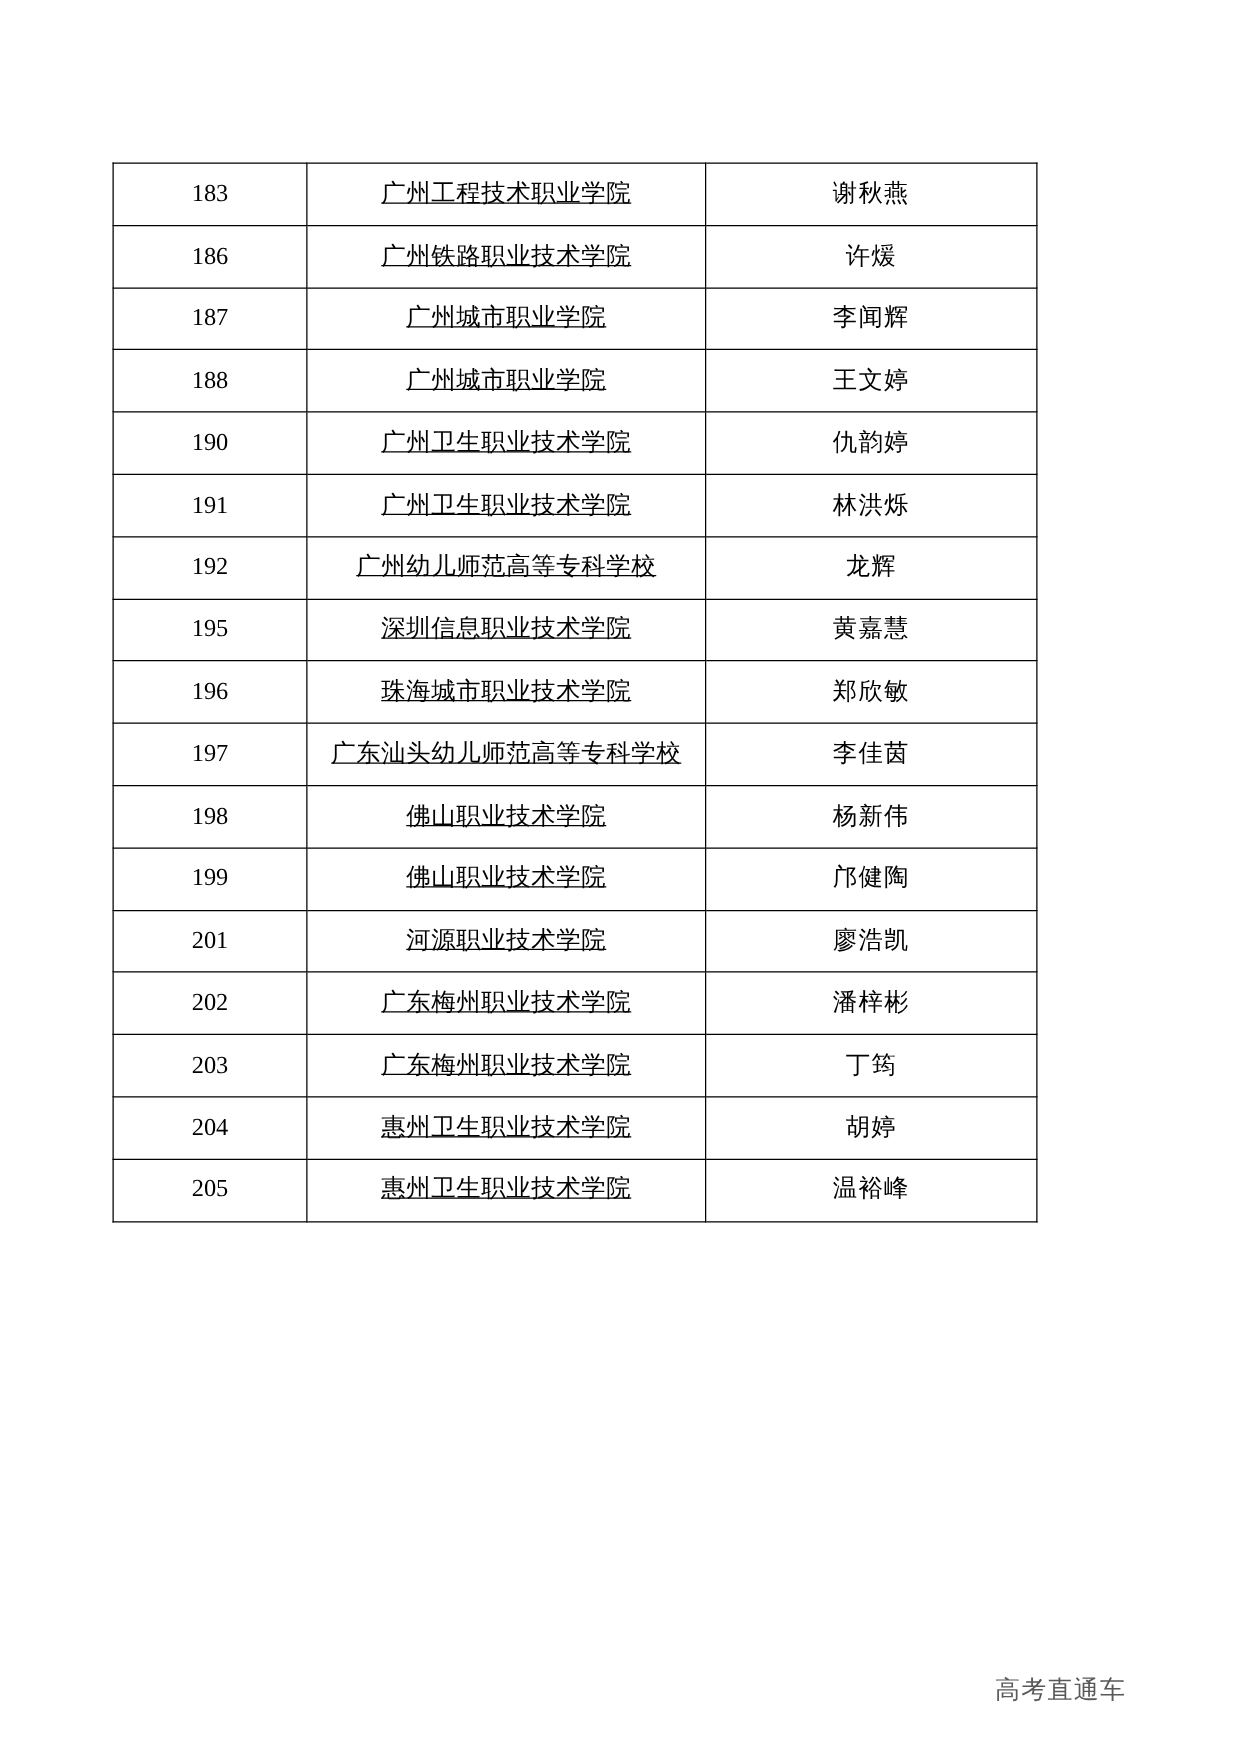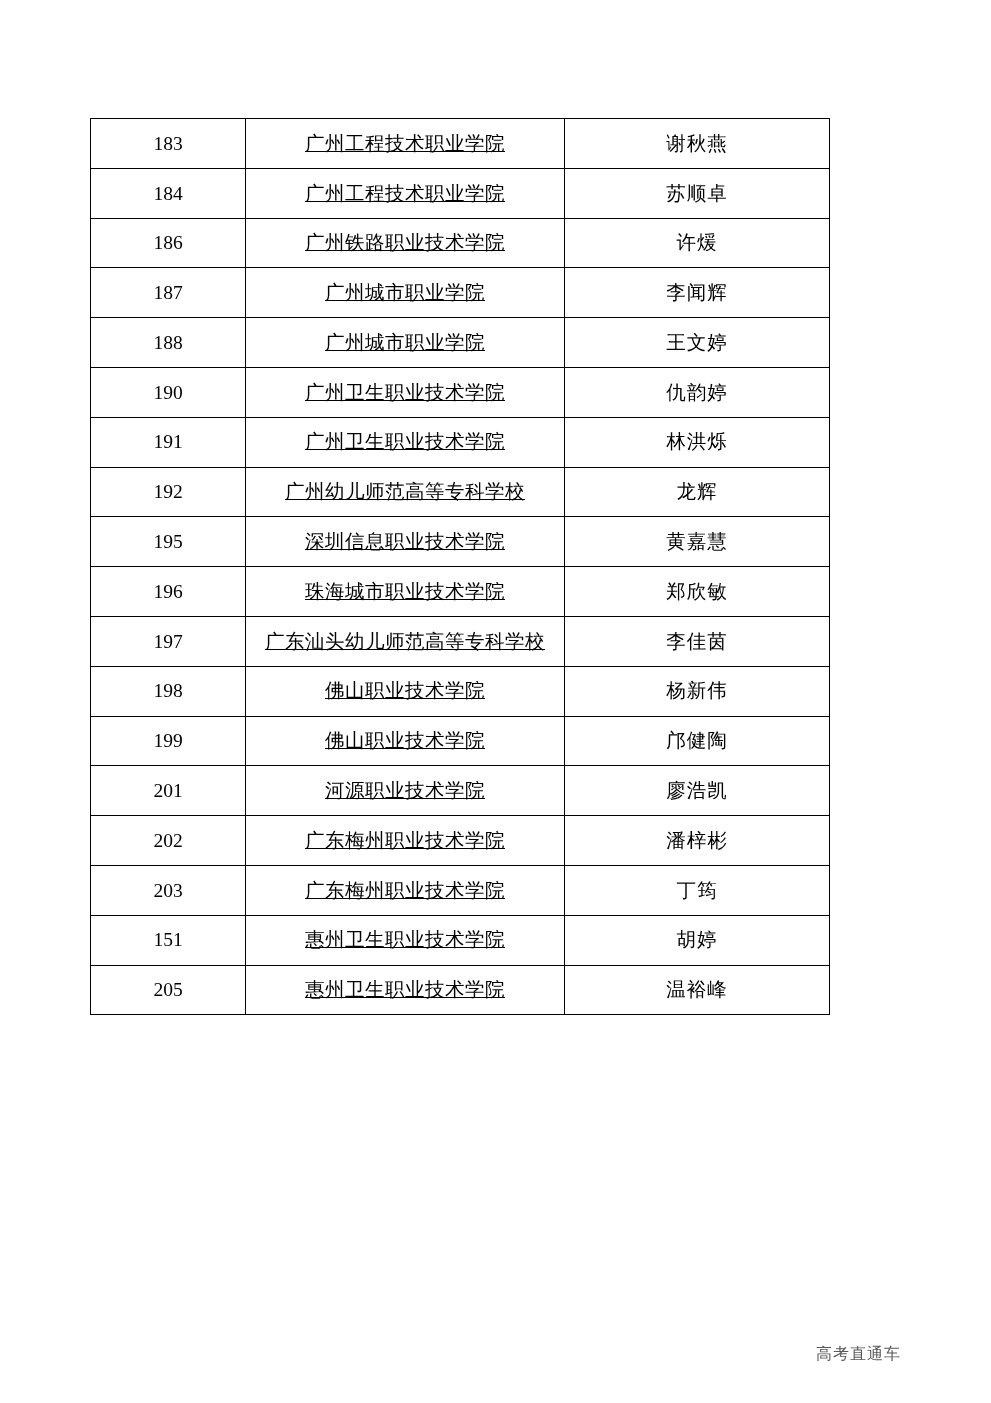--- a/index.html
+++ b/index.html
@@ -25,20 +25,21 @@
   .table-wrap {
     position: absolute;
     left: 90px;
     top: 118px;
     width: 812px;
   }
   table.roster {
     border-collapse: collapse;
     width: 684px;
     table-layout: fixed;
+    margin-top: 12px;
   }
   table.roster td {
     border: 1px solid #000000;
     height: 48.8px;
     text-align: center;
     vertical-align: middle;
     font-size: 19.5px;
     line-height: 1.2;
     padding: 0 4px;
     font-family: "Liberation Serif", "DejaVu Serif", serif;
@@ -53,43 +54,38 @@
     text-decoration: underline;
   }
   td.col-name {
     width: 256px;
     letter-spacing: 1px;
   }
   .watermark {
     position: absolute;
     right: 90px;
     bottom: 38px;
-    font-size: 16px;
+    font-size: 20px;
     color: #595959;
     letter-spacing: 1px;
     font-family: Liberation Serif, serif;
     margin-top: 36px;
   }
 </style>
 </head>
 <body>
 
 <div class="page">
   <div class="table-wrap">
     <table class="roster">
       <tbody>
         <tr>
           <td class="col-index">183</td>
           <td class="col-school">广州工程技术职业学院</td>
           <td class="col-name">谢秋燕</td>
-        </tr>
-        <tr>
-          <td class="col-index">184</td>
-          <td class="col-school">广州工程技术职业学院</td>
-          <td class="col-name">苏顺卓</td>
         </tr>
         <tr>
           <td class="col-index">186</td>
           <td class="col-school">广州铁路职业技术学院</td>
           <td class="col-name">许煖</td>
         </tr>
         <tr>
           <td class="col-index">187</td>
           <td class="col-school">广州城市职业学院</td>
           <td class="col-name">李闻辉</td>
@@ -148,21 +144,21 @@
           <td class="col-index">202</td>
           <td class="col-school">广东梅州职业技术学院</td>
           <td class="col-name">潘梓彬</td>
         </tr>
         <tr>
           <td class="col-index">203</td>
           <td class="col-school">广东梅州职业技术学院</td>
           <td class="col-name">丁筠</td>
         </tr>
         <tr>
-          <td class="col-index">151</td>
+          <td class="col-index">204</td>
           <td class="col-school">惠州卫生职业技术学院</td>
           <td class="col-name">胡婷</td>
         </tr>
         <tr>
           <td class="col-index">205</td>
           <td class="col-school">惠州卫生职业技术学院</td>
           <td class="col-name">温裕峰</td>
         </tr>
       </tbody>
     </table>

